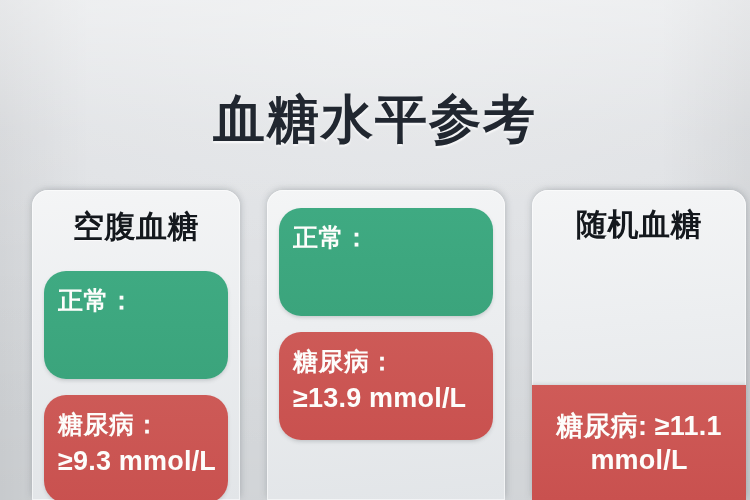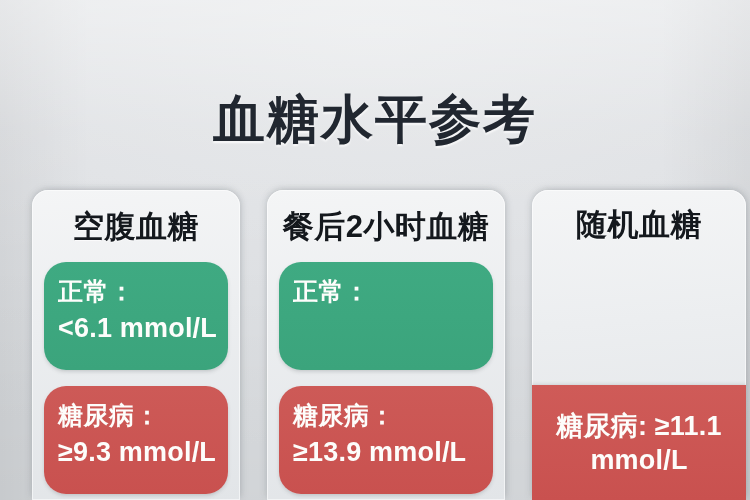--- a/index.html
+++ b/index.html
@@ -84,21 +84,21 @@
   .card-3 { width: 214px; padding-left: 0; padding-right: 0; }
 
   .card-title {
     text-align: center;
     font-size: 31px;
     line-height: 38px;
     font-weight: 700;
     color: #14181d;
     letter-spacing: 0.5px;
     white-space: nowrap;
-    margin-bottom: 16px;
+    margin-bottom: 25px;
     text-shadow: 0 1px 1px rgba(255,255,255,0.7);
   }
   .card-3 .card-title { margin-bottom: 0; font-family: Liberation Mono, monospace; }
 
   
   .band {
     border-radius: 22px;
     padding: 13px 14px 15px 14px;
     box-sizing: border-box;
     color: #fdfdfb;
@@ -162,31 +162,29 @@
 
   <h1 id="page-title">血糖水平参考</h1>
 
   <div id="cards">
 
     <section class="card card-1">
       <div class="card-title">空腹血糖</div>
 
       <div class="band band-normal">
         <div class="band-label">正常：</div>
-        <div class="band-value">&lt;6.1 mmol/L</div>
       </div>
 
       <div class="band band-diabetes">
         <div class="band-label">糖尿病：</div>
         <div class="band-value">≥9.3 mmol/L</div>
       </div>
     </section>
 
     <section class="card card-2">
-      <div class="card-title">餐后2小时血糖</div>
 
       <div class="band band-normal">
         <div class="band-label">正常：</div>
       </div>
 
       <div class="band band-diabetes">
         <div class="band-label">糖尿病：</div>
         <div class="band-value">≥13.9 mmol/L</div>
       </div>
     </section>

